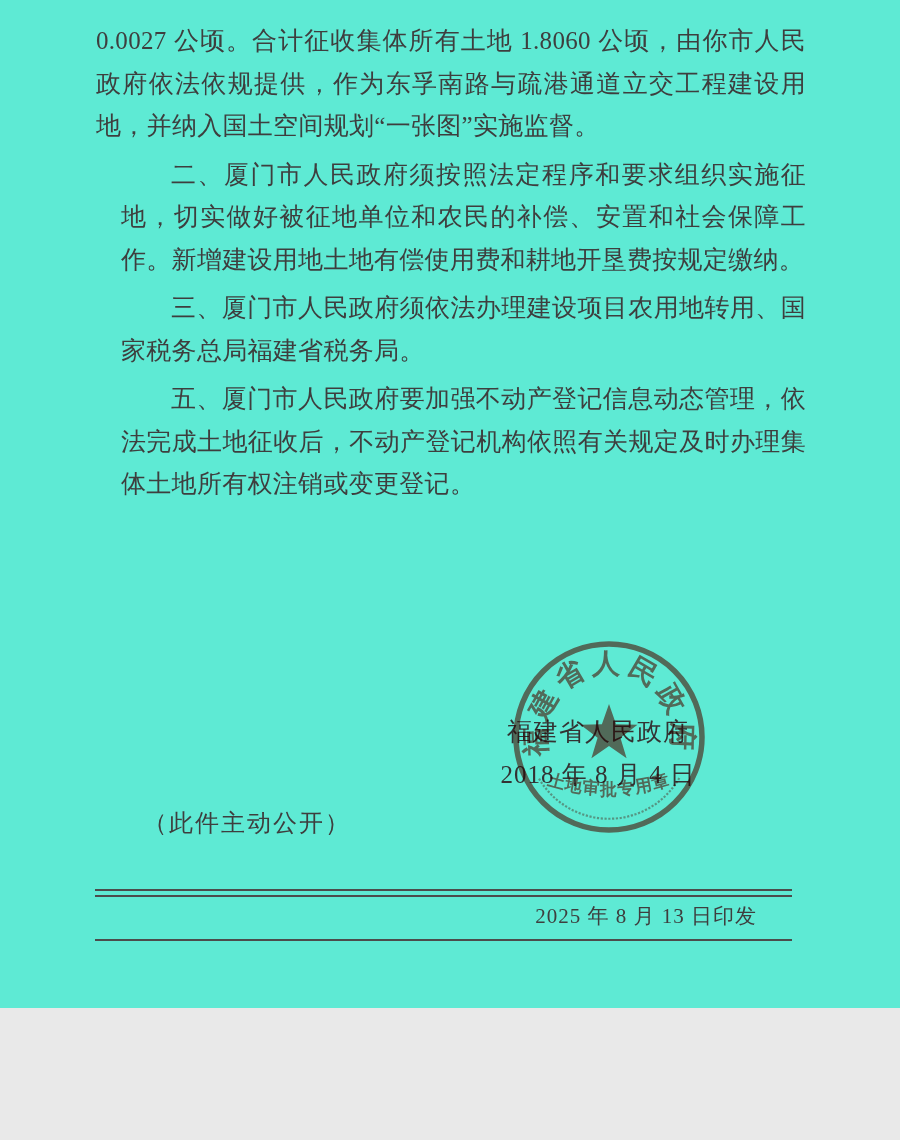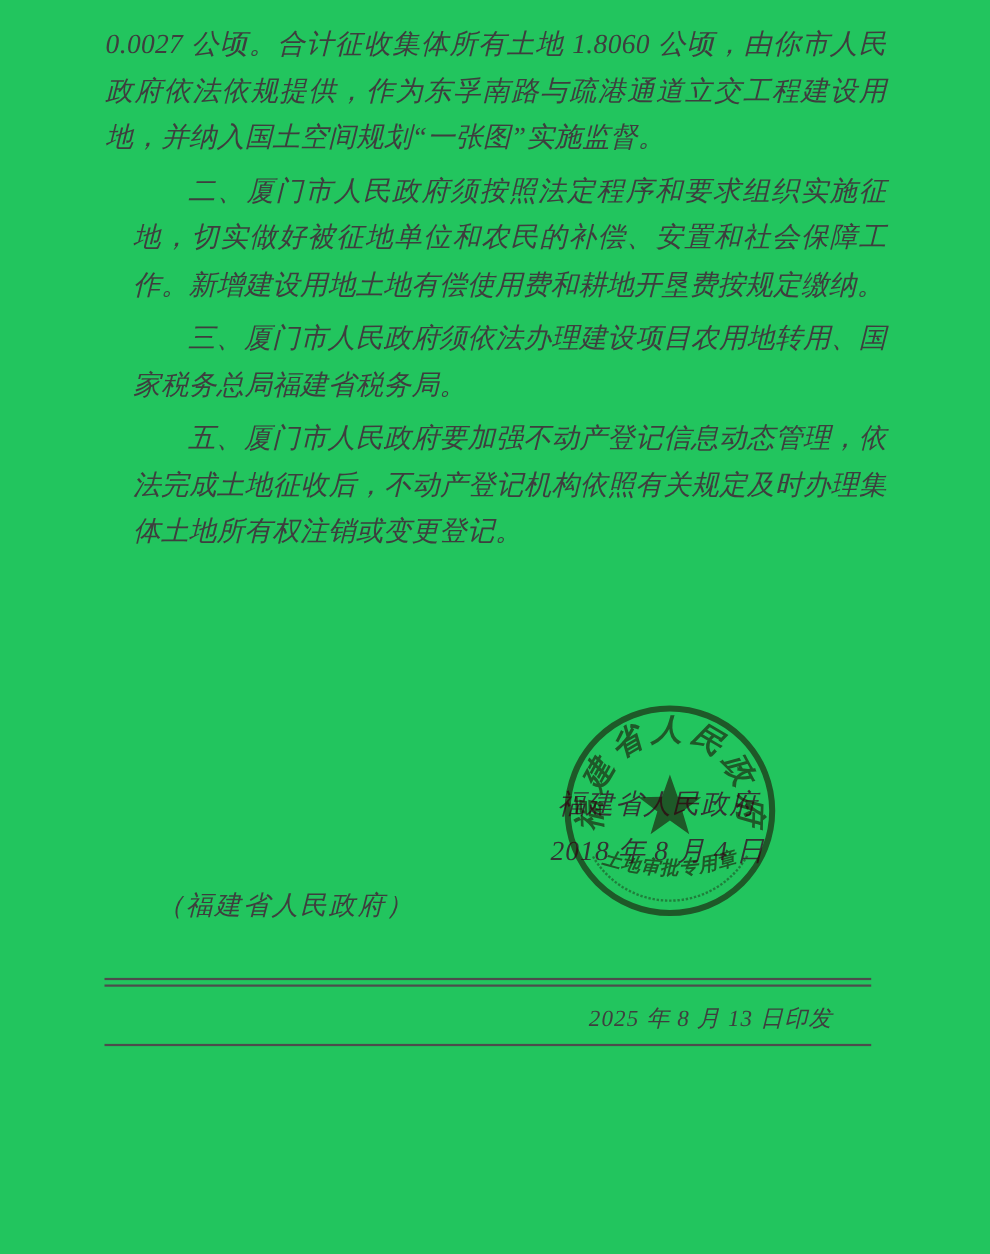--- a/index.html
+++ b/index.html
@@ -2,26 +2,25 @@
 <html><head>
 <meta charset="utf-8">
 <style>
   * { margin: 0; padding: 0; box-sizing: border-box; }
   html, body { background: #e9e9e9; }
   body { font-family: "Liberation Serif", "DejaVu Serif", serif; }
 
   .page {
     position: relative;
     width: 900px;
-    height: 1140px;
+    height: 1008px;
     margin: 0 auto;
-    background: #22c55e;
+    background: #5eead4;
     color: #3e3e3e;
     overflow: hidden;
-    font-style: italic;
   }
 
   
   .doc-body {
     position: absolute;
     left: 96px;
     top: 20px;
     width: 710px;
   }
   .para {
@@ -110,21 +109,21 @@
     letter-spacing: 0.5px;
   }
   .cc-label { flex: none; white-space: nowrap; }
   .cc-lines { flex: 1; }
   .cc-line { white-space: nowrap; }
   .rule-mid { margin-top: 4px; }
   .print-date {
     text-align: right;
     padding-right: 35px;
     line-height: 36px;
-    padding-top: 11px;
+    padding-top: 1px;
     letter-spacing: 1px;
   }
   .rule-bottom { margin-top: 5px; }
 </style>
 </head>
 <body>
 
 <div class="page">
 
   <main class="doc-body">
@@ -148,21 +147,21 @@
       </text>
       <polygon points="100,67 107.1,87.3 128.5,87.7 111.4,100.7 117.6,121.3 100,109 82.4,121.3 88.6,100.7 71.5,87.7 92.9,87.3" fill="#d65f56"></polygon>
       <path id="sealBottomArc" d="M 36,147 Q 100,168 164,147" fill="none"></path>
       <text class="seal-bottom-text" fill="#d65f56">
         <textPath href="#sealBottomArc" startOffset="50%" text-anchor="middle">土地审批专用章</textPath>
       </text>
       <path class="seal-micro" d="M 170.3,141 A 81,81 0 0 1 29.7,141" stroke="#d65f56"></path>
     </svg>
   </div>
 
-  <div class="note">（福建省人民政府）</div>
+  <div class="note">（此件主动公开）</div>
 
   <footer class="footer">
     <div class="rule rule-top"></div>
     <div class="rule rule-mid"></div>
     <div class="print-date">2025 年 8 月 13 日印发</div>
     <div class="rule rule-bottom"></div>
   </footer>
 
 </div>
 

